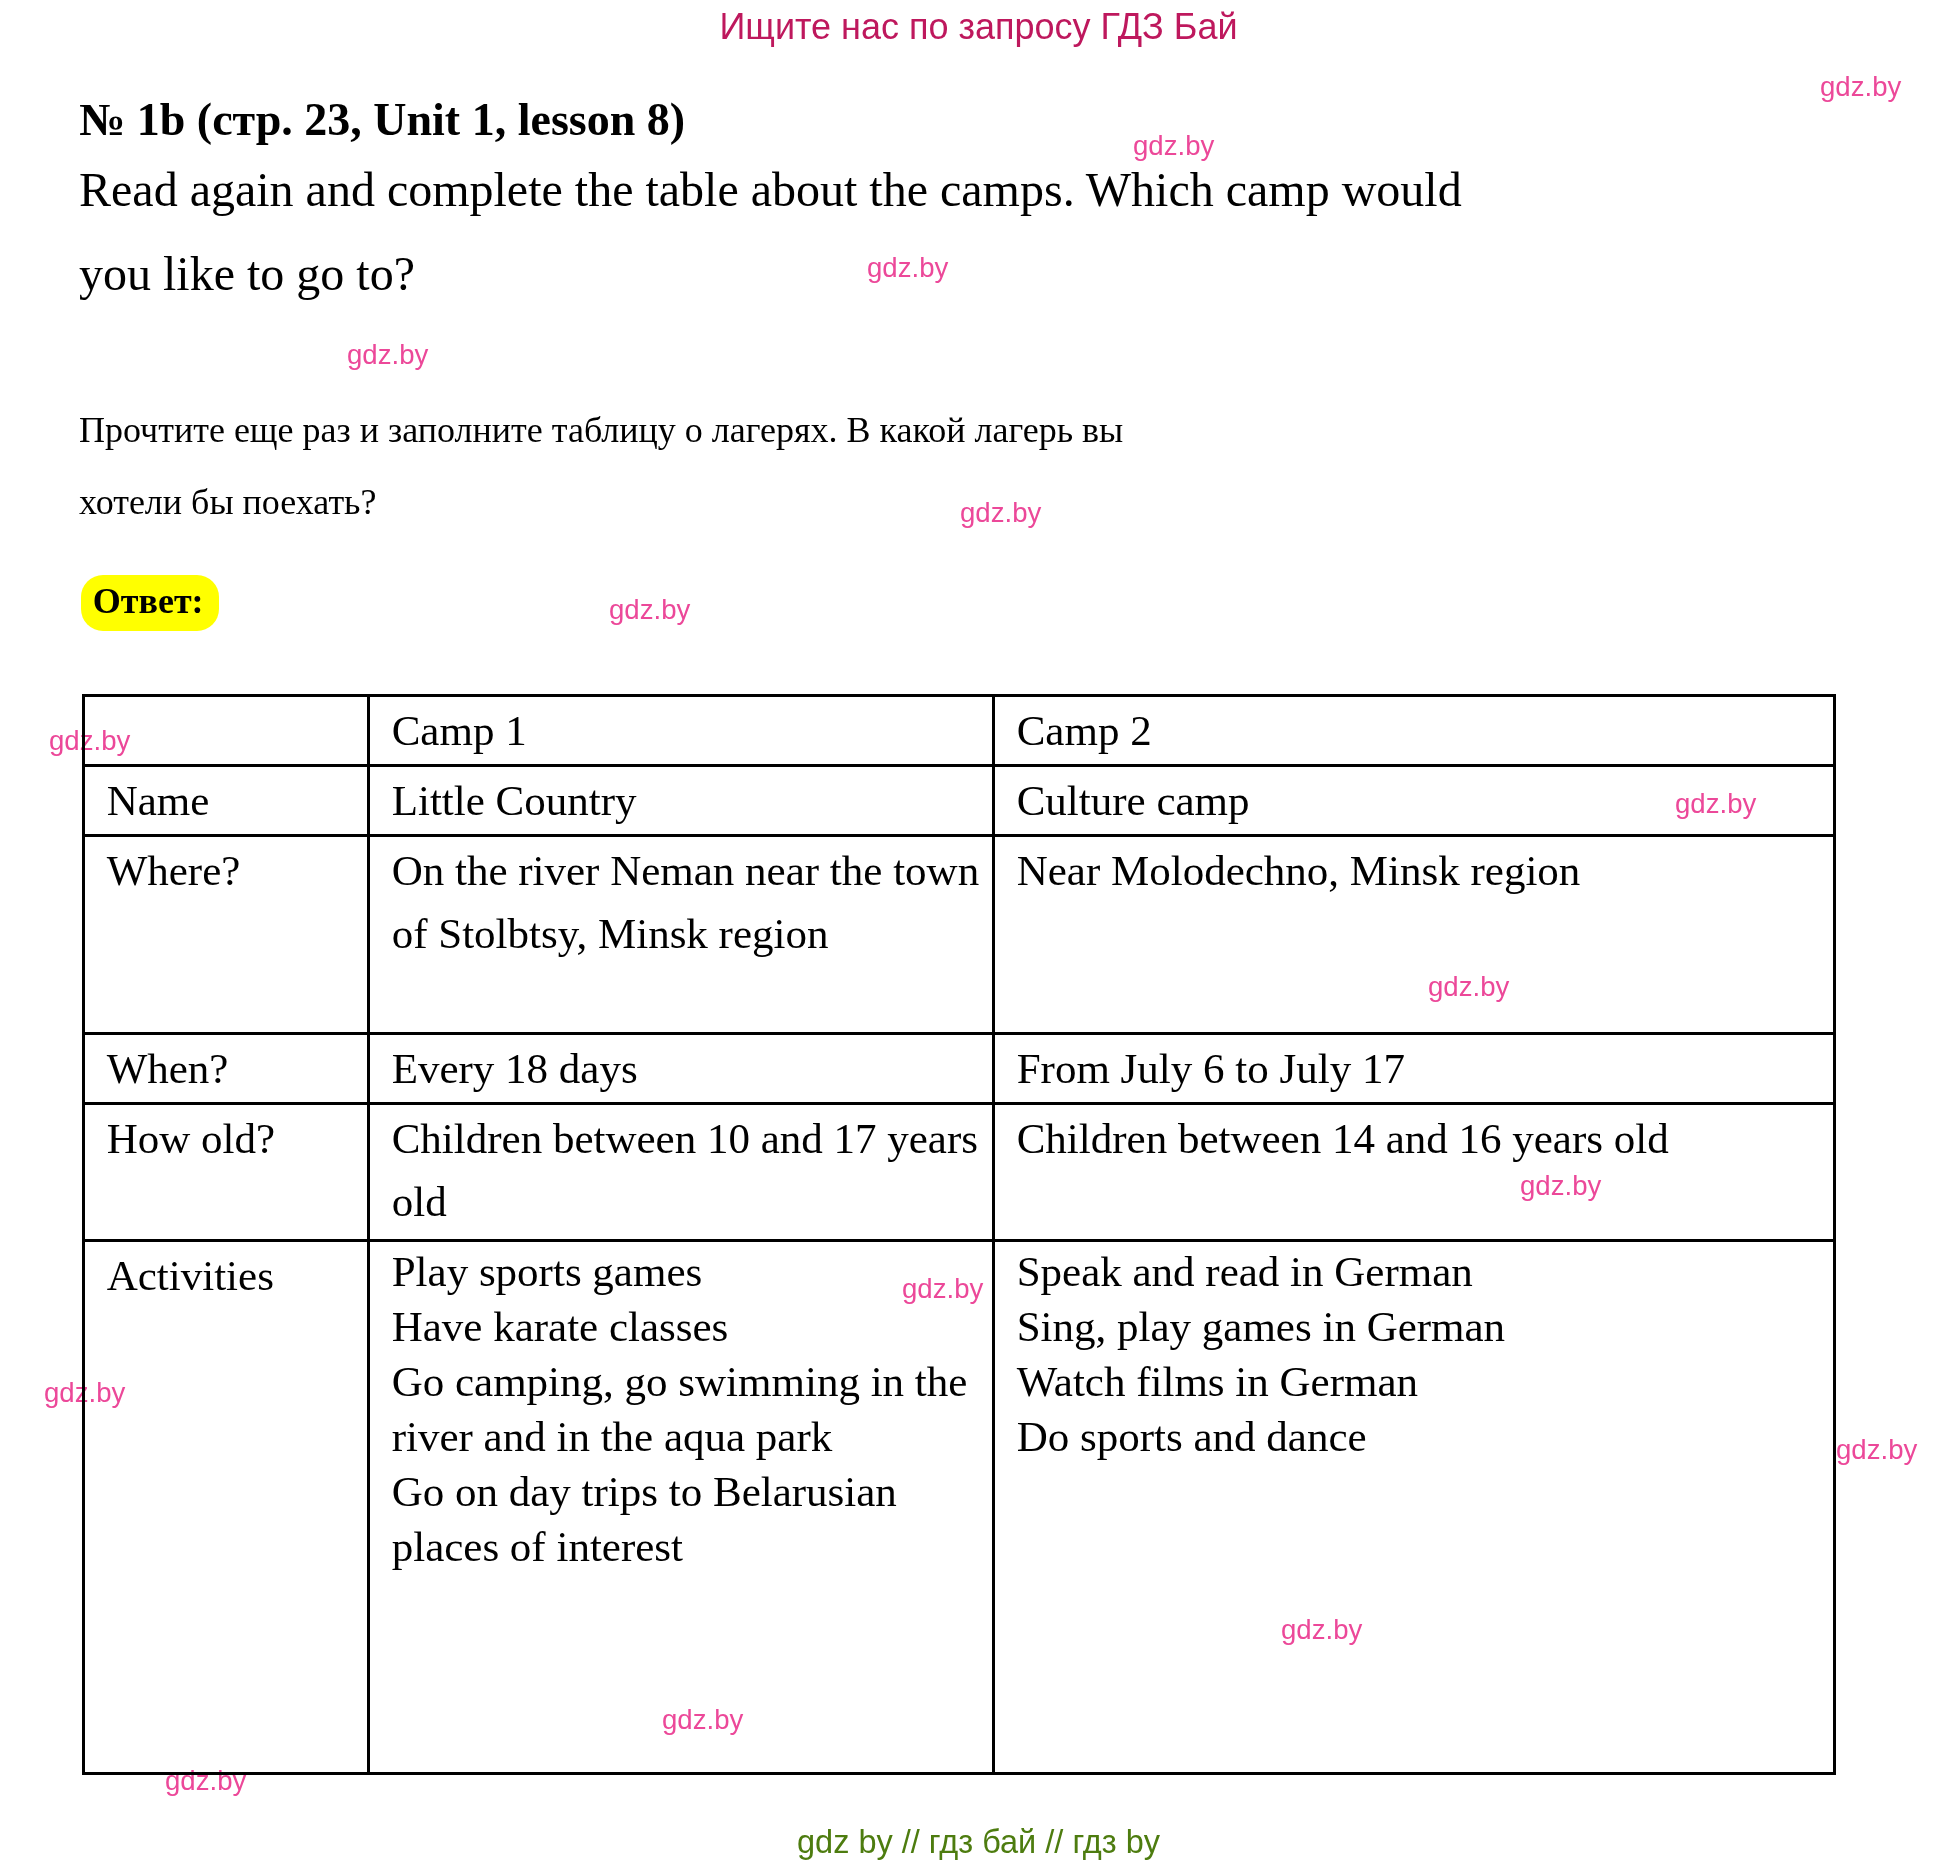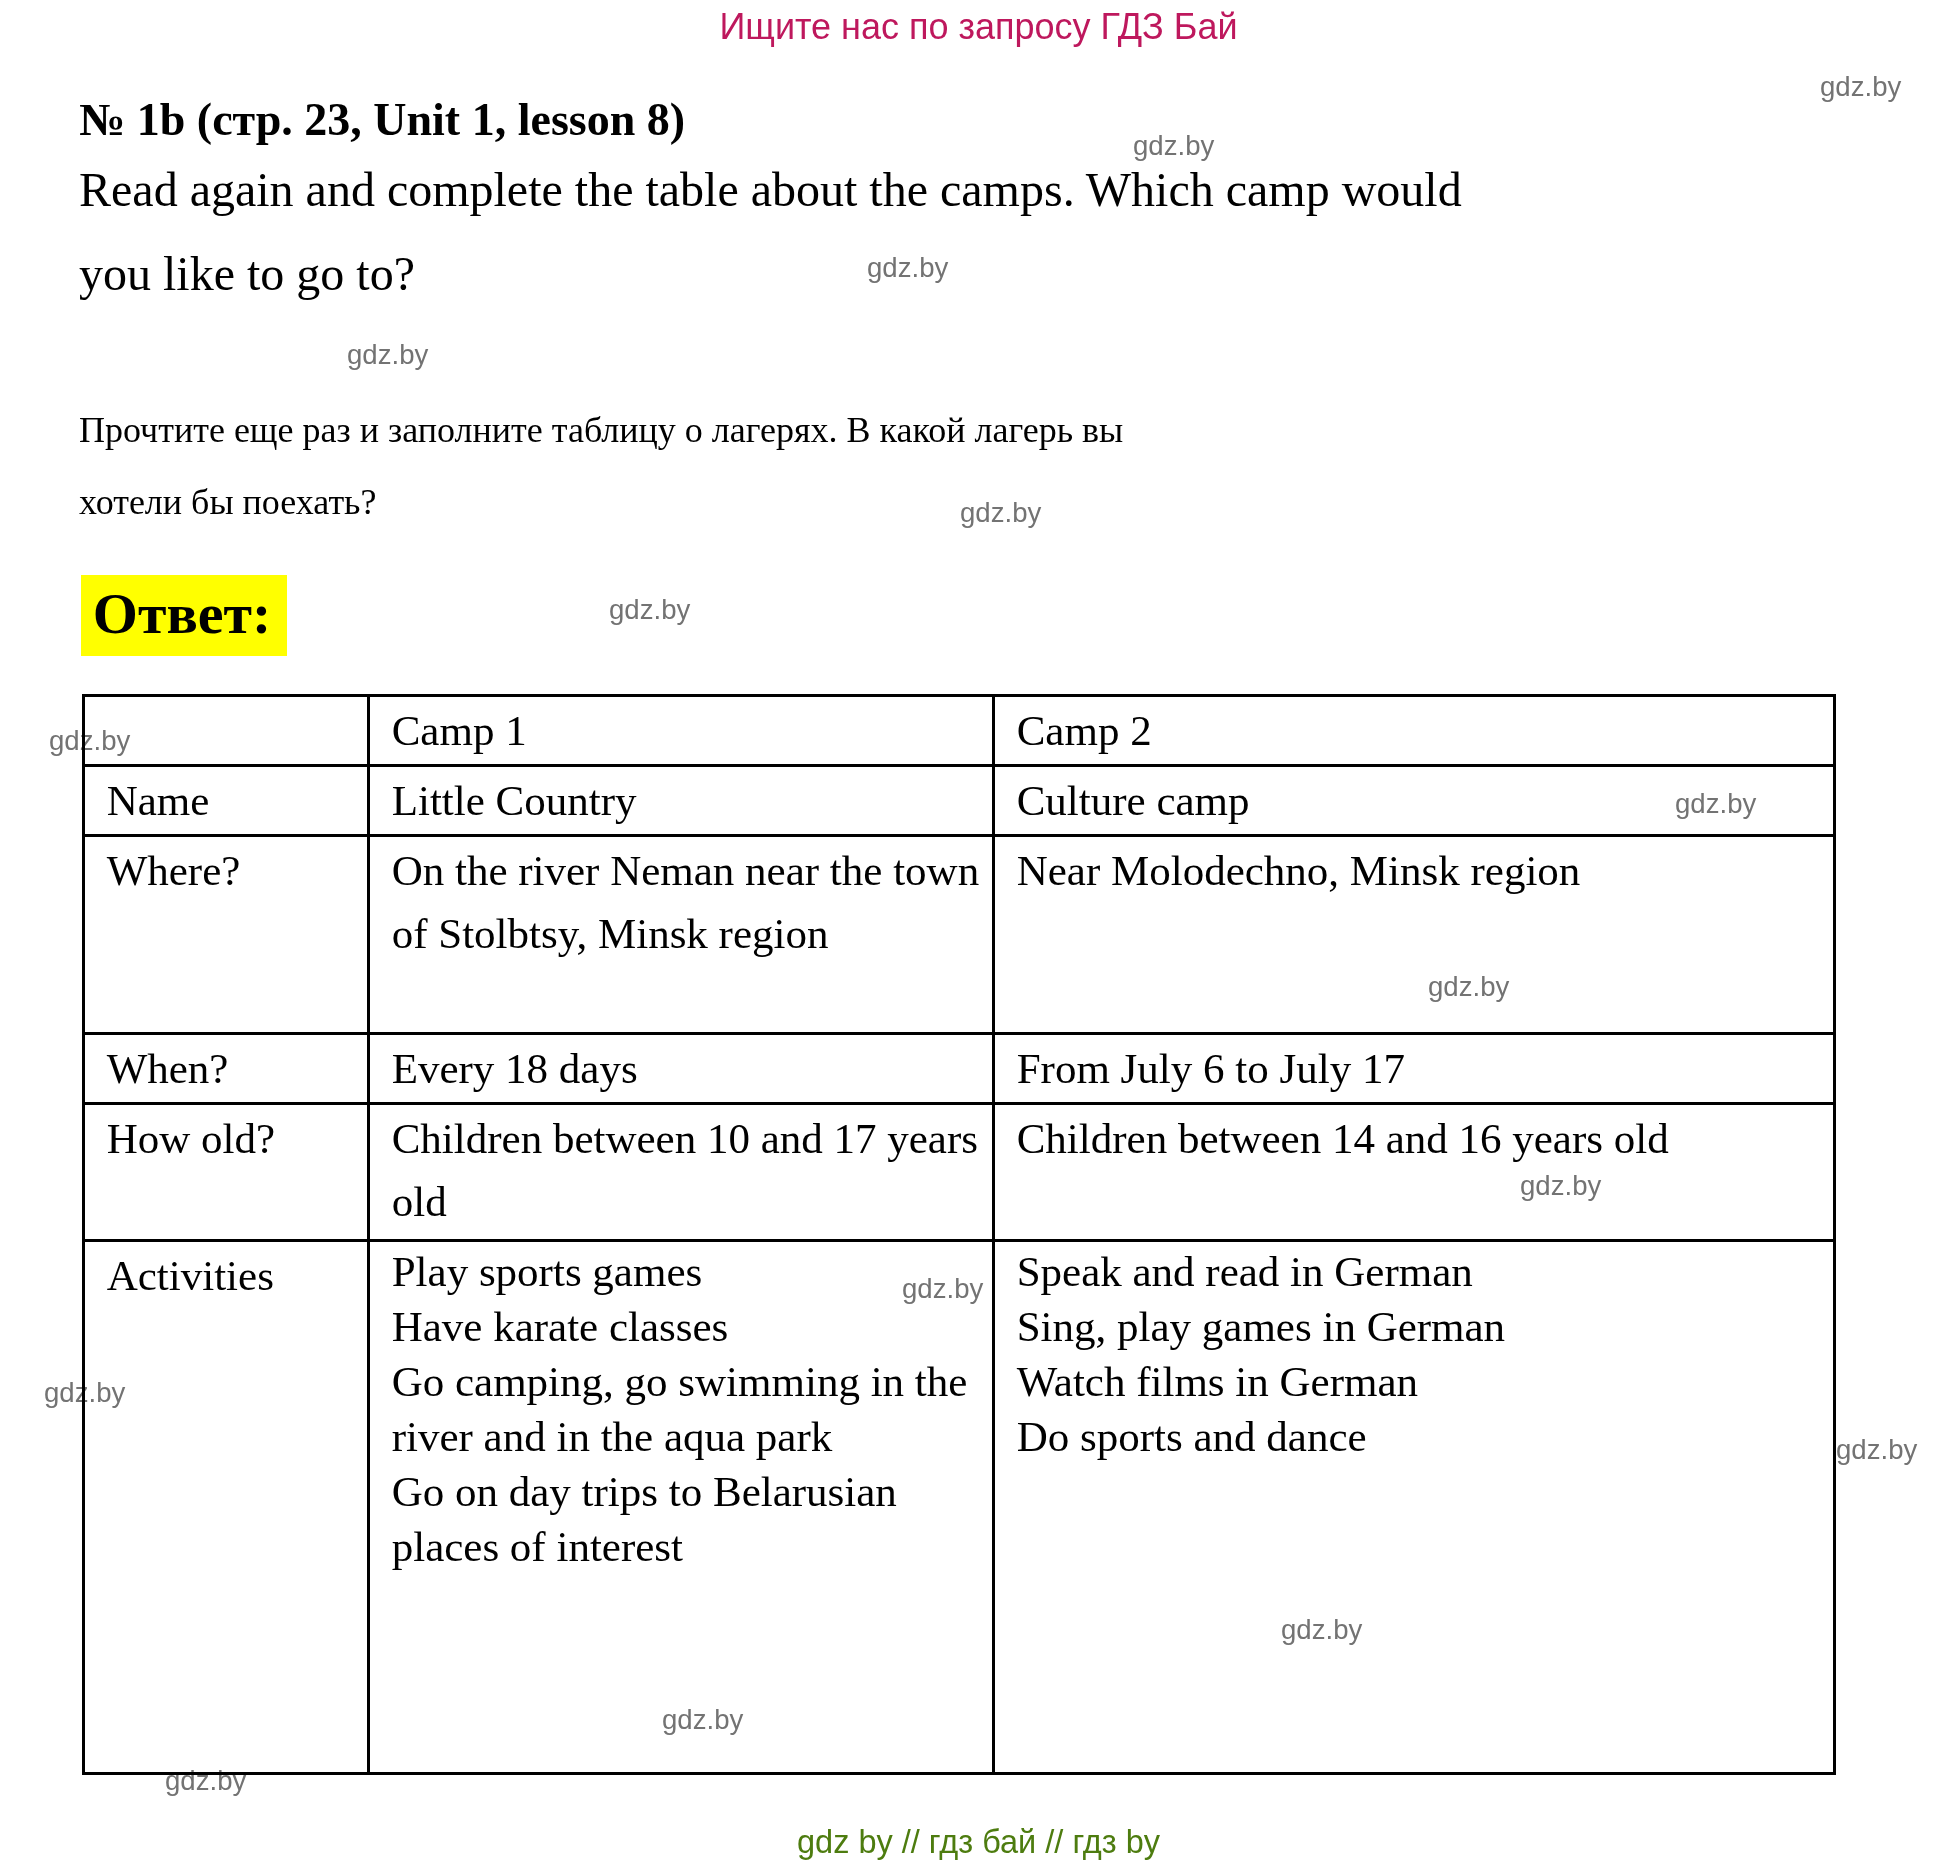--- a/index.html
+++ b/index.html
@@ -19,21 +19,21 @@
     text-align: center;
     font-family: "Liberation Sans", sans-serif;
     font-size: 36px;
     color: #be185d;
     white-space: nowrap;
   }
   .wm {
     position: absolute;
     font-family: "Liberation Sans", sans-serif;
     font-size: 27.6px;
-    color: #737373;
+    color: #ec4899;
     white-space: nowrap;
   }
   .doc-title {
     position: absolute;
     left: 79px; top: 93px;
     font-size: 46px;
     font-weight: bold;
     white-space: nowrap;
   }
   .task-en {
@@ -47,24 +47,25 @@
     position: absolute;
     left: 79px; top: 394px;
     font-size: 36px;
     line-height: 72px;
     white-space: nowrap;
   }
   .answer-label {
     position: absolute;
     left: 81px; top: 575px;
     background: #ffff00;
-    font-size: 58px;
+    font-size: 36px;
     font-weight: bold;
     padding: 4.9px 15.8px 8.9px 11.8px;
     white-space: nowrap;
+    border-radius: 22px;
   }
   table.camps {
     position: absolute;
     left: 82px; top: 694px;
     width: 1750px;
     border-collapse: collapse;
     table-layout: fixed;
     font-size: 43px;
     padding-left: 36px;
   }

